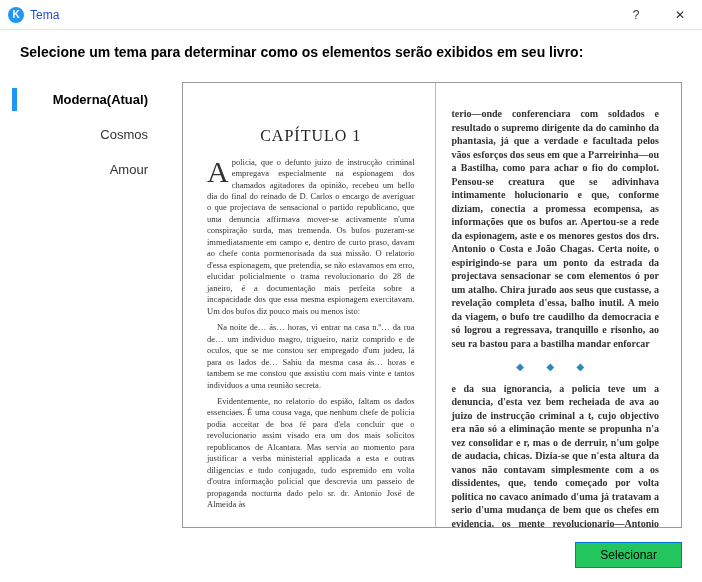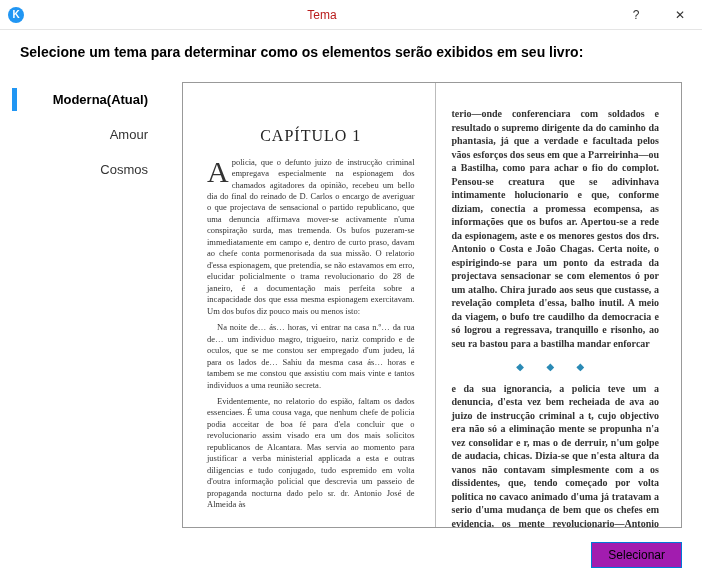--- a/index.html
+++ b/index.html
@@ -1,57 +1,57 @@
 <!DOCTYPE html>
 <html><head>
 <meta charset="utf-8">
 <style>
   * { box-sizing: border-box; margin: 0; padding: 0; }
   body { font-family: "Segoe UI", Tahoma, sans-serif; font-size: 12px; background: #fff; width: 702px; height: 582px; overflow: hidden; }
   .titlebar { height: 30px; display: flex; align-items: center; padding: 0 0 0 8px; border-bottom: 1px solid #e5e5e5; }
   .titlebar .app-icon { width: 16px; height: 16px; border-radius: 50%; background: #2196f3; display: flex; align-items: center; justify-content: center; color: #fff; font-weight: bold; font-size: 10px; margin-right: 6px; }
-  .titlebar .title { flex: 1; color: #b91c1c; text-align: center; }
+  .titlebar .title { flex: 1; color: #1d4ed8; }
   .titlebar .winbtn { width: 44px; height: 30px; display: flex; align-items: center; justify-content: center; color: #333; cursor: default; }
   .instruction { padding: 14px 20px 8px 20px; font-size: 14px; font-weight: 600; color: #000; }
   .content { display: flex; padding: 14px 20px 0 20px; height: 460px; }
   .sidebar { width: 140px; flex: 0 0 140px; }
   .theme-item { padding: 10px 12px; font-size: 13px; color: #333; cursor: default; text-align: right; }
   .theme-item.selected { font-weight: 700; position: relative; color: #000; }
   .theme-item.selected::before { content: ""; position: absolute; left: -8px; top: 6px; bottom: 6px; width: 5px; background: #2196f3; }
   .preview { flex: 1; border: 1px solid #999; background: #fff; margin-left: 22px; display: flex; font-family: "Times New Roman", serif; color: #333; position: relative; overflow: hidden; }
   .page { flex: 1; padding: 24px 20px 18px 24px; font-size: 8.5px; line-height: 1.35; text-align: justify; }
   .page.right { padding-left: 16px; padding-right: 22px; }
   .divider { width: 1px; background: #bbb; }
   .chapter-title { text-align: center; font-size: 16px; letter-spacing: 1px; margin: 18px 0 10px 0; font-weight: 400; color: #222; }
   .chapter-sub { text-align: center; font-size: 9px; font-style: italic; color: #2a8ab5; margin-bottom: 26px; line-height: 1.3; }
   .dropcap { float: left; font-size: 30px; line-height: 26px; padding-right: 3px; padding-top: 2px; font-weight: 400; }
   .para { margin-bottom: 5px; text-indent: 10px; }
   .para.first { text-indent: 0; }
   .right-top, .right-bottom { font-size: 10px; line-height: 1.35; text-align: justify; font-weight: bold; }
   .dots { text-align: center; letter-spacing: 10px; color: #2a8ab5; margin: 10px 0 8px 0; font-size: 10px; }
   .footer { position: absolute; bottom: 14px; right: 20px; }
-  .btn { min-width: 86px; padding: 5px 16px; border: 1px solid #0078d7; background: #a21caf; color: #000; font-size: 12px; cursor: default; }
+  .btn { min-width: 86px; padding: 5px 24px; border: 1px solid #0078d7; background: #22c55e; color: #000; font-size: 12px; cursor: default; }
 </style>
 </head>
 <body>
 
 <div class="titlebar">
   <div class="app-icon">K</div>
   <div class="title">Tema</div>
   <div class="winbtn">?</div>
   <div class="winbtn close">✕</div>
 </div>
 
 <div class="instruction">Selecione um tema para determinar como os elementos serão exibidos em seu livro:</div>
 
 <div class="content">
   <div class="sidebar">
     <div class="theme-item selected">Moderna(Atual)</div>
+    <div class="theme-item">Cosmos</div>
     <div class="theme-item">Amour</div>
-    <div class="theme-item">Cosmos</div>
   </div>
 
   <div class="preview">
     <div class="page left">
       <div class="chapter-title">CAPÍTULO 1</div>
       <div class="para first">
         <span class="dropcap">A</span><span>policia, que o defunto juizo de instrucção criminal empregava especialmente na espionagem dos chamados agitadores da opinião, recebeu um bello dia do final do reinado de D. Carlos o encargo de averiguar o que projectava de sensacional o partido republicano, que uma denuncia affirmava mover-se activamente n'uma conspiração surda, mas tremenda. Os bufos puzeram-se immediatamente em campo e, dentro de curto praso, davam ao chefe conta pormenorisada da sua missão. O relatorio d'essa espionagem, que pretendia, se não estavamos em erro, elucidar policialmente o trama revolucionario do 28 de janeiro, é a documentação mais perfeita sobre a incapacidade dos que essa mesma espionagem exercitavam. Um dos bufos diz pouco mais ou menos isto:</span>
       </div>
       <div class="para">Na noite de… ás… horas, vi entrar na casa n.º… da rua de… um individuo magro, trigueiro, nariz comprido e de oculos, que se me constou ser empregado d'um judeu, lá para os lados de… Sahiu da mesma casa ás… horas e tambem se me constou que assistiu com mais vinte e tantos individuos a uma reunião secreta.</div>
       <div class="para">Evidentemente, no relatorio do espião, faltam os dados essenciaes. É uma cousa vaga, que nenhum chefe de policia podia acceitar de boa fé para d'ela concluir que o revolucionario assim visado era um dos mais solicitos republicanos de Alcantara. Mas servia ao momento para justificar a verba ministerial applicada a esta e outras diligencias e tudo conjugado, tudo espremido em volta d'outra informação policial que descrevia um passeio de propaganda nocturna dado pelo sr. dr. Antonio José de Almeida às</div>

